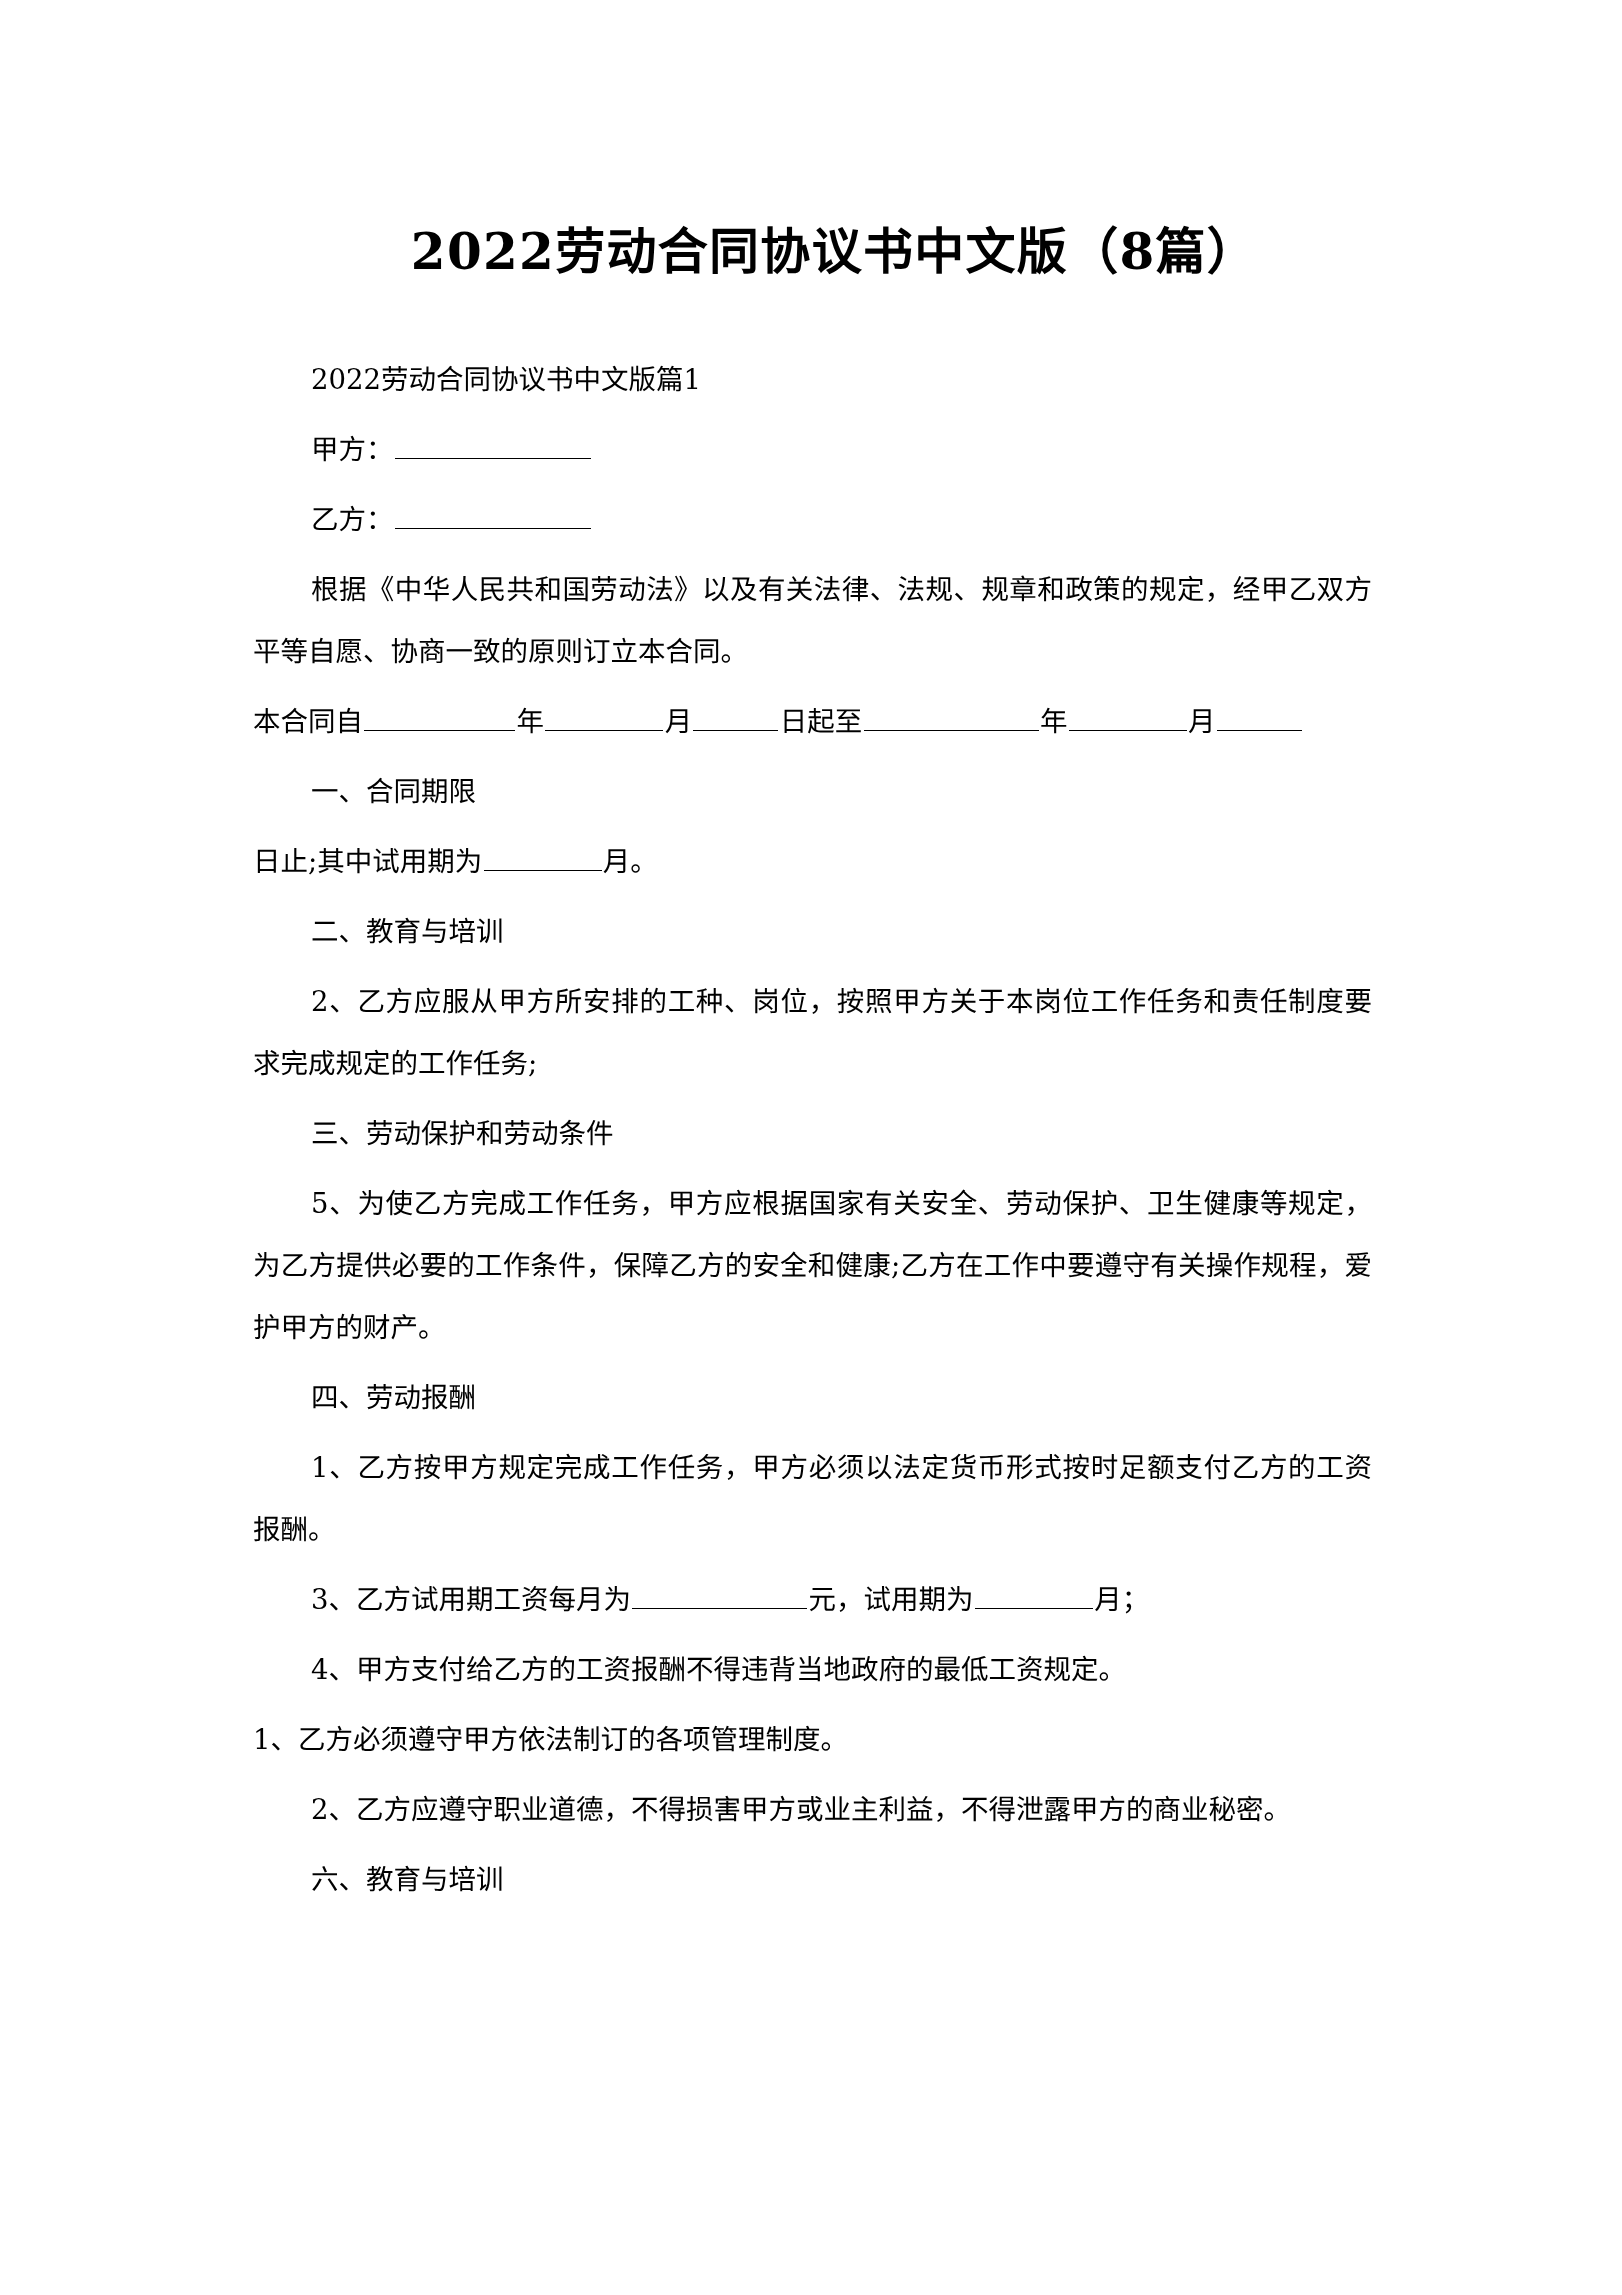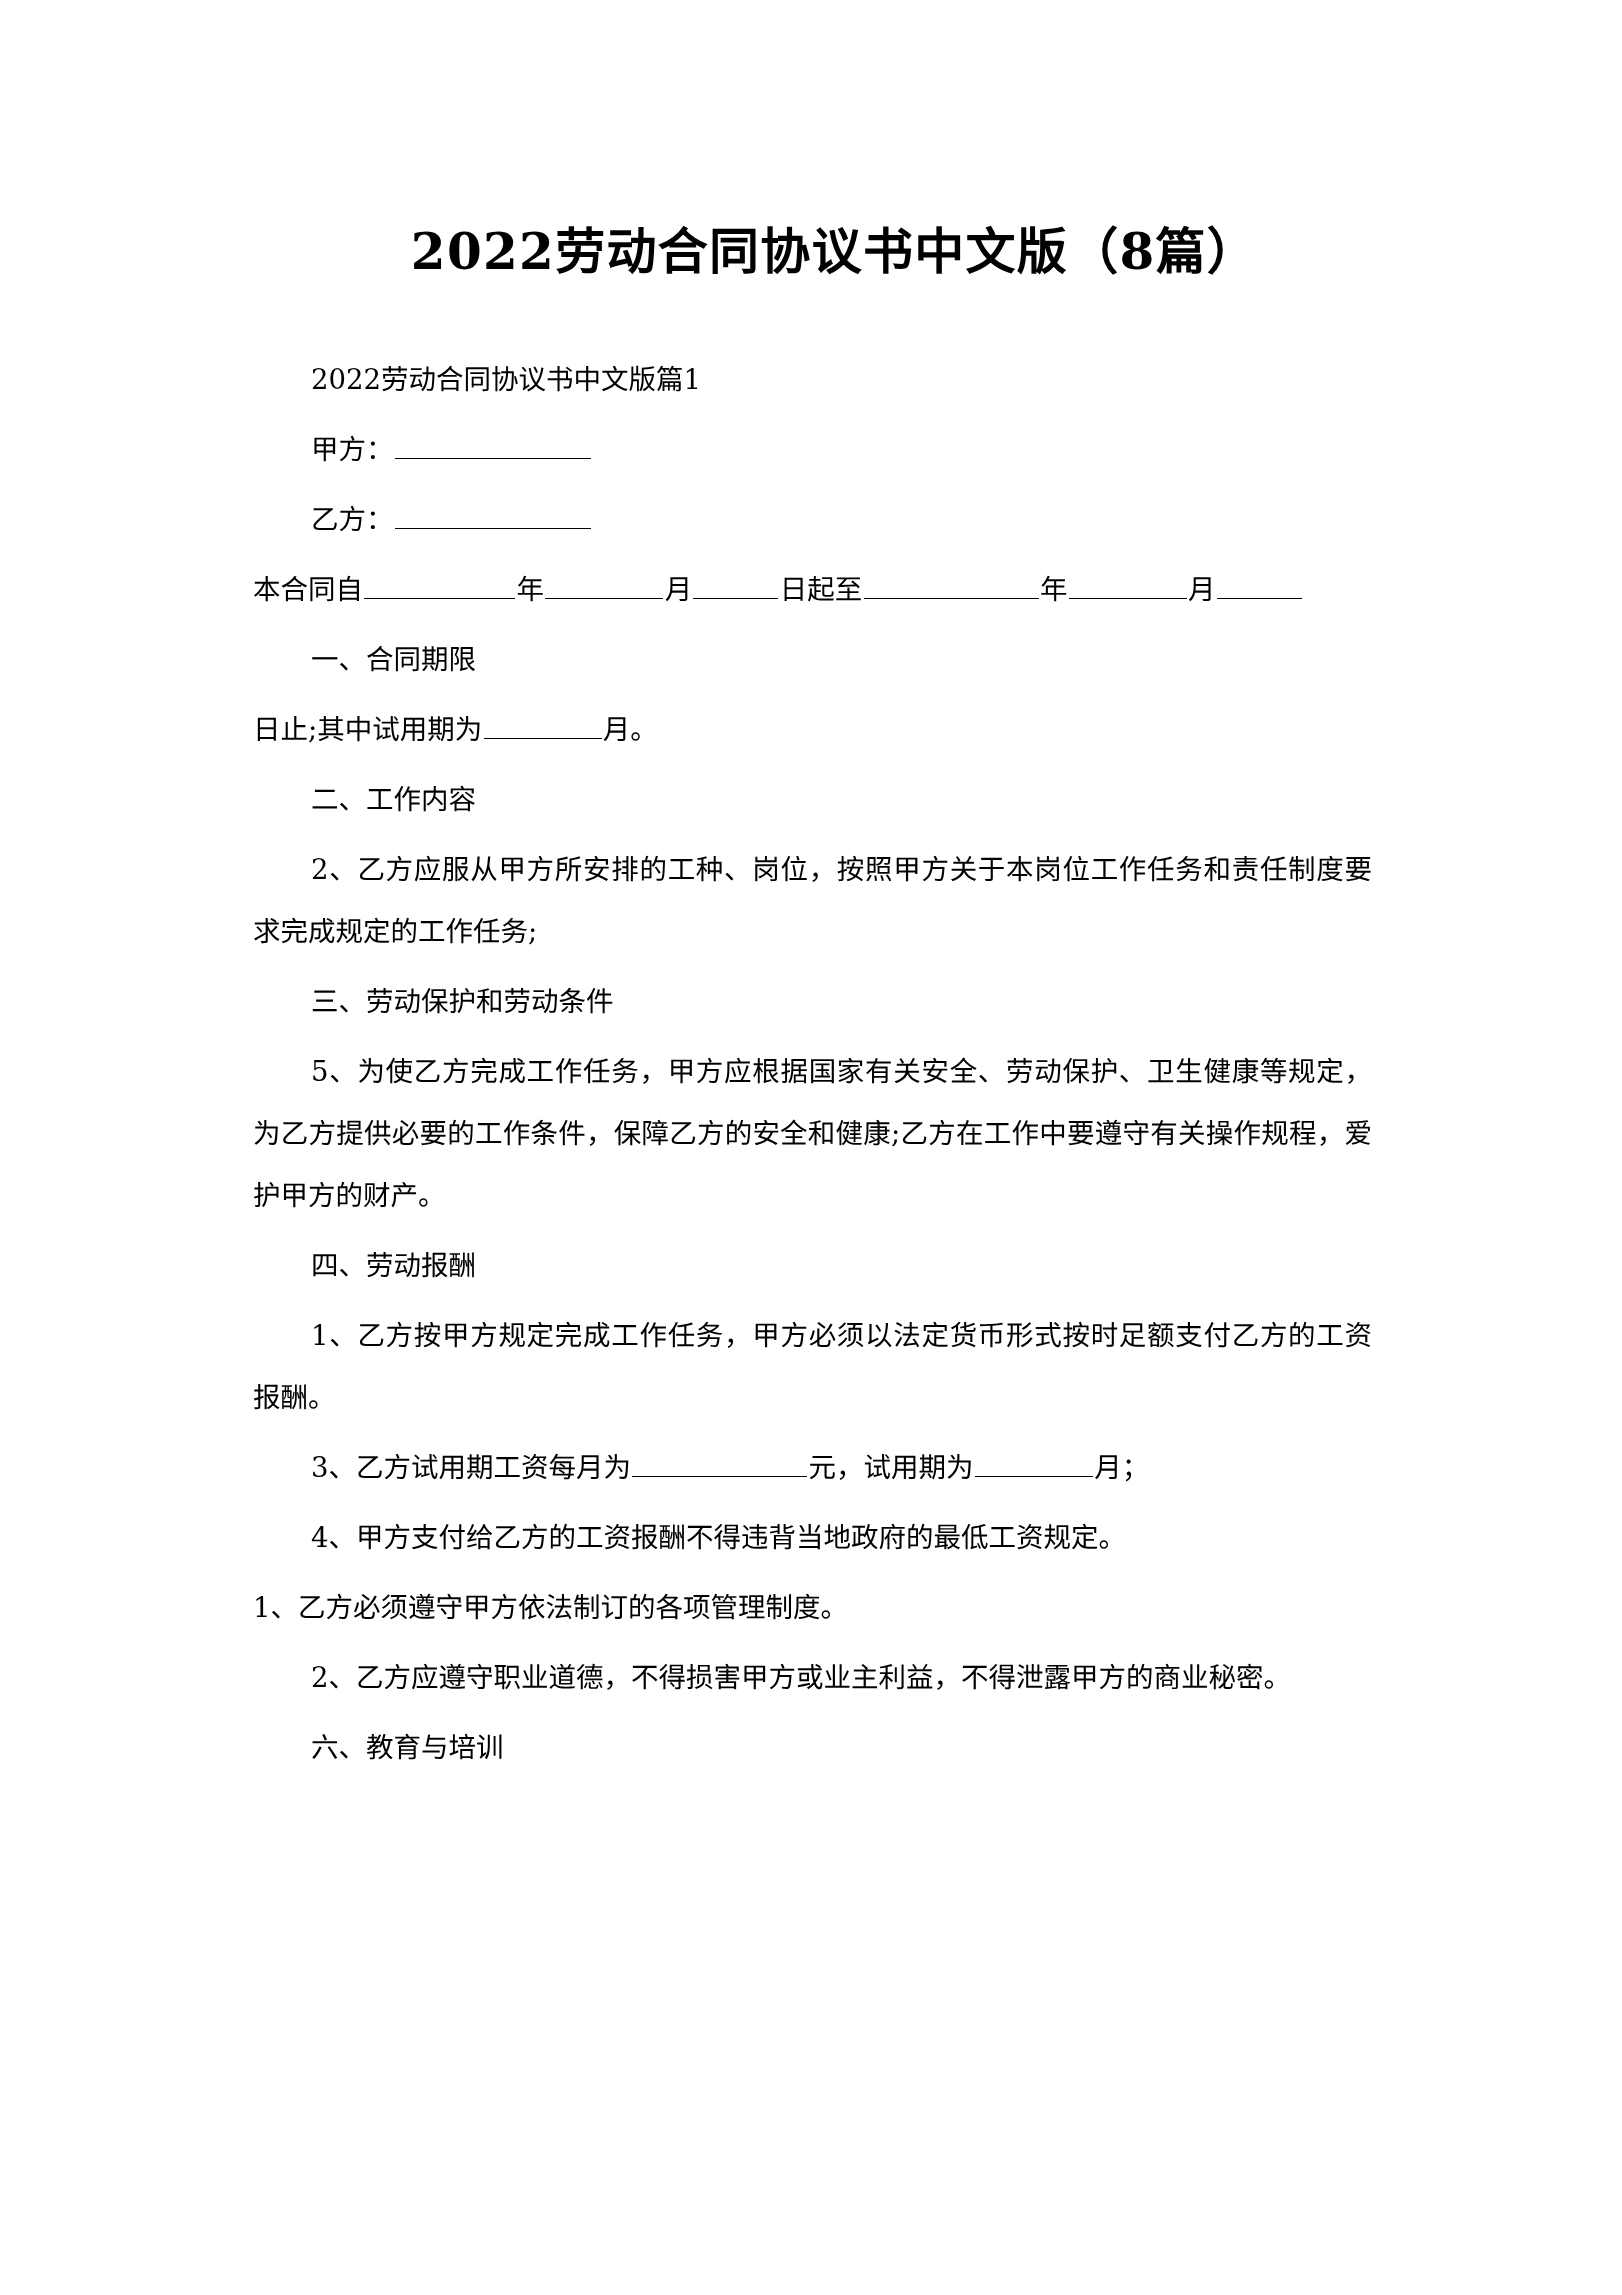--- a/index.html
+++ b/index.html
@@ -81,28 +81,29 @@
   <h1 class="doc-title">2022劳动合同协议书中文版（8篇）</h1>
 
   <div class="body-block">
 
     <p class="para">2022劳动合同协议书中文版篇1</p>
 
     <p class="para"><span>甲方：</span><span class="blank w-name"></span></p>
 
     <p class="para"><span>乙方：</span><span class="blank w-name"></span></p>
 
+    <p class="para">根据《中华人民共和国劳动法》以及有关法律、法规、规章和政策的规定，经甲乙双方平等自愿、协商一致的原则订立本合同。</p>
 
     <p class="para no-indent"><span>本合同自</span><span class="blank w-xl"></span><span>年</span><span class="blank w-lg"></span><span>月</span><span class="blank w-md"></span><span>日起至</span><span class="blank w-xxl"></span><span>年</span><span class="blank w-lg"></span><span>月</span><span class="blank w-md"></span></p>
 
     <p class="para">一、合同期限</p>
 
     <p class="para no-indent"><span>日止;其中试用期为</span><span class="blank w-lg"></span><span>月。</span></p>
 
-    <p class="para">二、工作内容</p>
+    <p class="para">二、教育与培训</p>
 
 
     <p class="para">2、乙方应服从甲方所安排的工种、岗位，按照甲方关于本岗位工作任务和责任制度要求完成规定的工作任务;</p>
 
     <p class="para">三、劳动保护和劳动条件</p>
 
     <p class="para">5、为使乙方完成工作任务，甲方应根据国家有关安全、劳动保护、卫生健康等规定，为乙方提供必要的工作条件，保障乙方的安全和健康;乙方在工作中要遵守有关操作规程，爱护甲方的财产。</p>
 
     <p class="para">四、劳动报酬</p>
 

